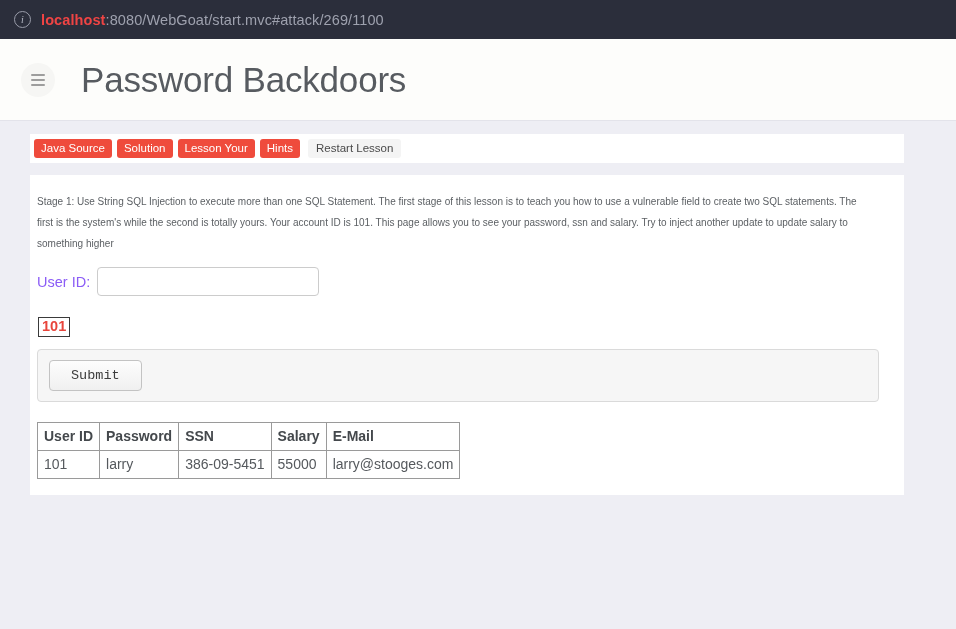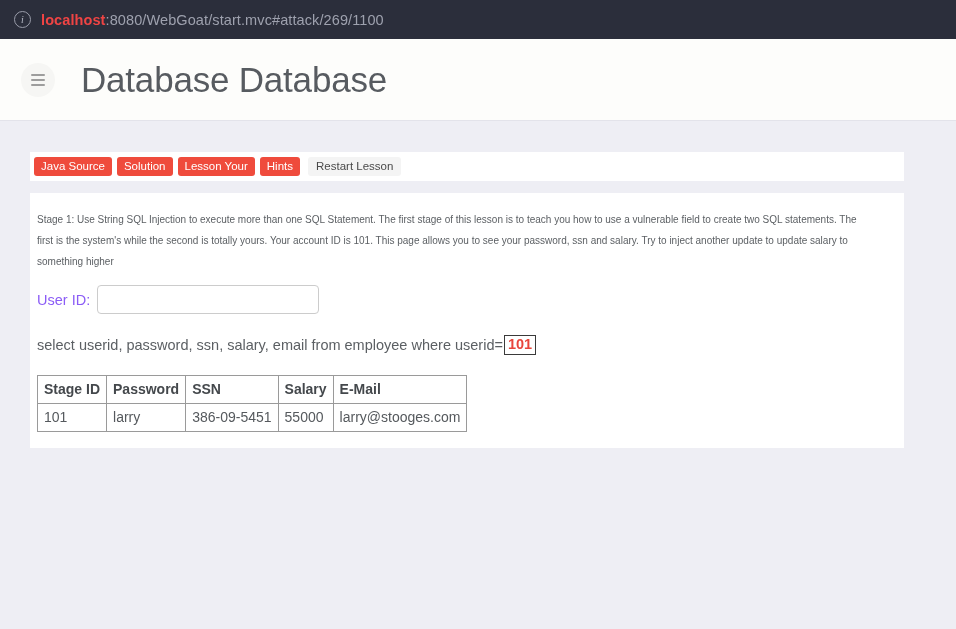--- a/index.html
+++ b/index.html
@@ -83,21 +83,21 @@
     margin-left: 26px;
     font-size: 35px;
     color: #575b60;
     font-weight: normal;
     letter-spacing: -0.2px;
     white-space: nowrap;
   }
 
   
   .content {
-    padding: 31px 0 0 0;
+    padding: 13px 0 0 0;
     border-radius: 28px;
   }
   .panel {
     background: #fff;
     margin: 0 52px 0 30px;
     box-sizing: border-box;
   }
   .panel-toolbar {
     height: 29px;
     display: flex;
@@ -243,21 +243,21 @@
   <div class="info-icon">i</div>
   <div class="url-text"><span class="url-host">localhost</span><span>:8080/WebGoat/start.mvc#attack/269/1100</span></div>
 </div>
 
 <div class="page-header">
   <div class="menu-btn">
     <span></span>
     <span></span>
     <span></span>
   </div>
-  <h1 class="page-title">Database Database</h1>
+  <h1 class="page-title">Password Backdoors</h1>
 </div>
 
 <div class="content">
 
   <div class="panel panel-toolbar">
     <button class="lesson-btn">Java Source</button>
     <button class="lesson-btn">Solution</button>
     <button class="lesson-btn">Lesson Your</button>
     <button class="lesson-btn">Hints</button>
     <button class="restart-btn">Restart Lesson</button>
@@ -266,29 +266,31 @@
   <div class="panel panel-body">
 
     <p class="lesson-desc">Stage 1: Use String SQL Injection to execute more than one SQL Statement. The first stage of this lesson is to teach you how to use a vulnerable field to create two SQL statements. The first is the system's while the second is totally yours. Your account ID is 101. This page allows you to see your password, ssn and salary. Try to inject another update to update salary to something higher</p>
 
     <div class="form-row">
       <label class="form-label">User ID:</label>
       <input class="text-input" type="text" value="" style="">
     </div>
 
     <div class="sql-line">
-      <span>select userid, password, ssn, salary, email from employee where userid=</span>
         <span class="sql-value">101</span>
     </div>
 
+    <div class="submit-panel">
+      <button class="submit-btn">Submit</button>
+    </div>
 
     <table class="results-table">
       <thead>
         <tr>
-          <th>Stage ID</th>
+          <th>User ID</th>
           <th>Password</th>
           <th>SSN</th>
           <th>Salary</th>
           <th>E-Mail</th>
         </tr>
       </thead>
       <tbody>
         <tr>
           <td>101</td>
           <td>larry</td>

